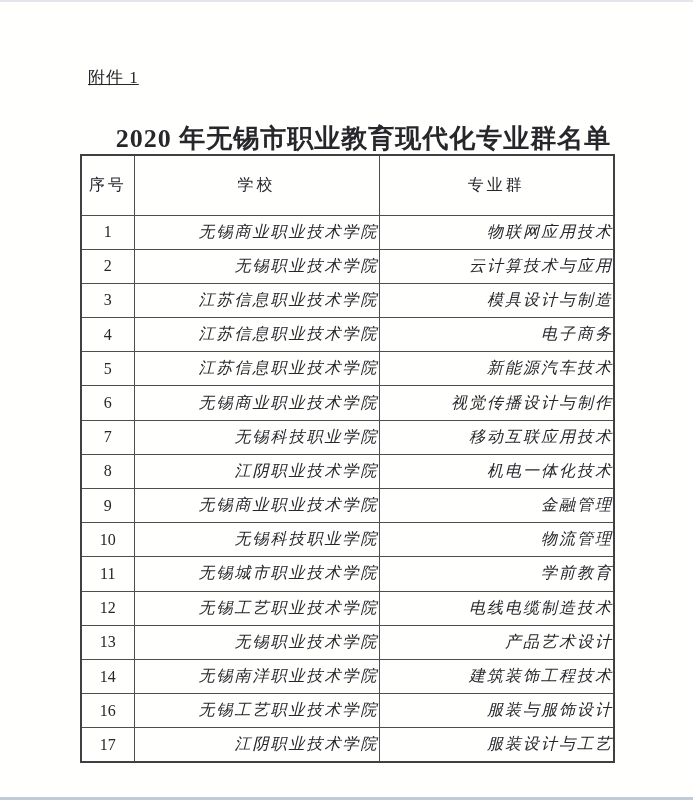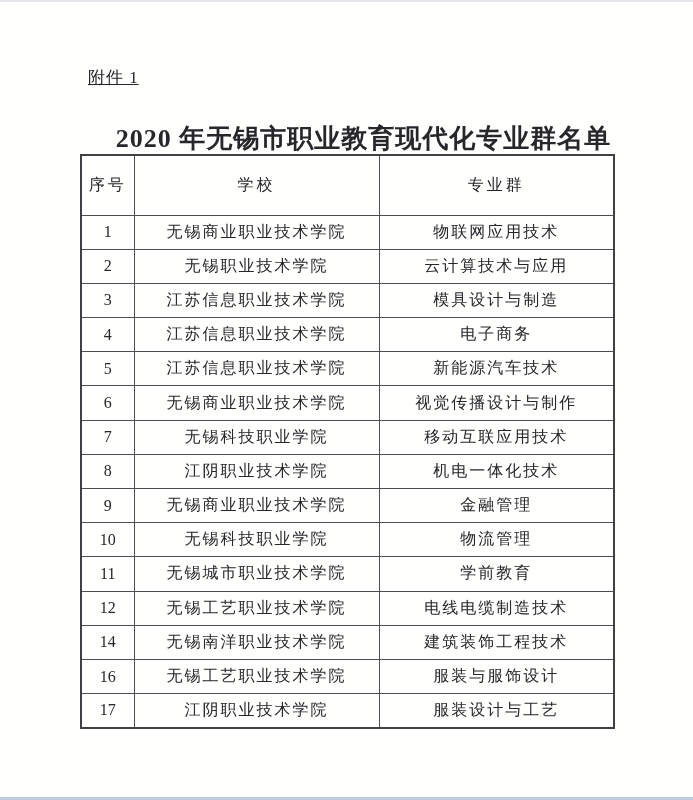--- a/index.html
+++ b/index.html
@@ -58,23 +58,24 @@
   }
   table.group-table {
     border: 2px solid #3f3f44;
     padding-left: 40px;
   }
   thead tr { height: 60px; }
   tbody tr { height: 34.2px; }
   th { text-align: center; letter-spacing: 3px; }
   td.no { text-align: center; letter-spacing: 0; }
   td.school, td.group {
-    text-align: center;
+    text-align: right;
     padding-left: 12px;
     letter-spacing: 2px;
+    font-style: italic;
   }
   .bottom-band {
     position: absolute;
     left: 0;
     bottom: 0;
     width: 100%;
     height: 3px;
     background: #c2ccd8;
   }
 </style>
@@ -155,20 +156,25 @@
           <td class="no">11</td>
           <td class="school">无锡城市职业技术学院</td>
           <td class="group">学前教育</td>
         </tr>
         <tr>
           <td class="no">12</td>
           <td class="school">无锡工艺职业技术学院</td>
           <td class="group">电线电缆制造技术</td>
         </tr>
         <tr>
+          <td class="no">13</td>
+          <td class="school">无锡职业技术学院</td>
+          <td class="group">产品艺术设计</td>
+        </tr>
+        <tr>
           <td class="no">14</td>
           <td class="school">无锡南洋职业技术学院</td>
           <td class="group">建筑装饰工程技术</td>
         </tr>
         <tr>
           <td class="no">16</td>
           <td class="school">无锡工艺职业技术学院</td>
           <td class="group">服装与服饰设计</td>
         </tr>
         <tr>

